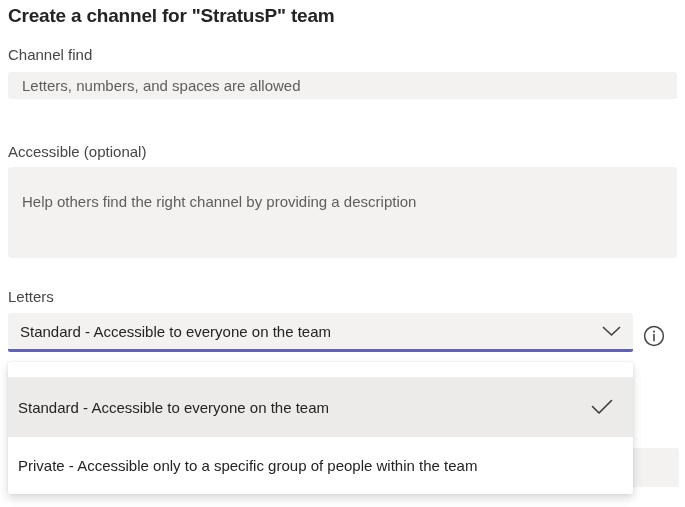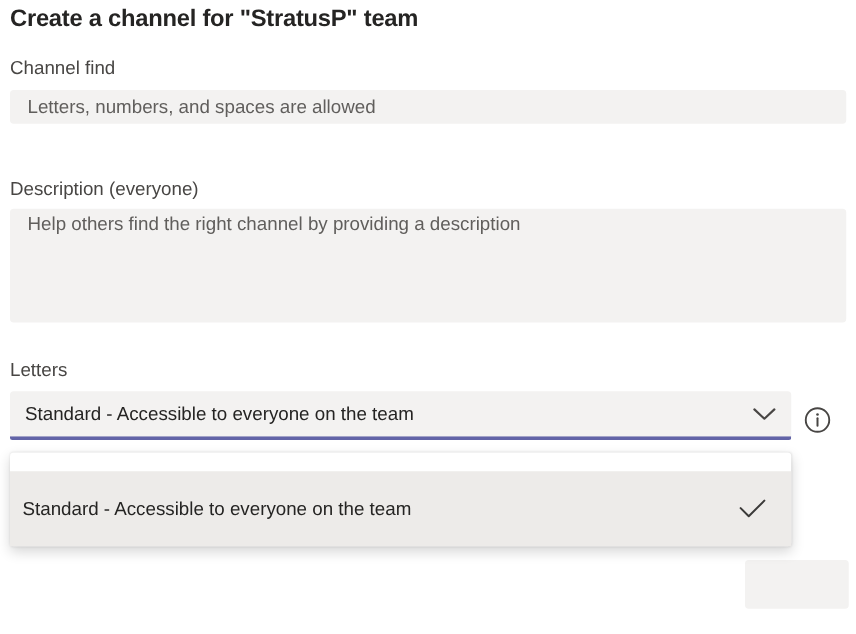--- a/index.html
+++ b/index.html
@@ -46,21 +46,21 @@
     outline: none;
   }
   .text-input {
     top: 72px;
     height: 27px;
     padding: 0 14px;
   }
   .text-area {
     top: 167px;
     height: 91px;
-    padding: 3px 14px;
+    padding: 25px 14px;
     resize: none;
     line-height: 1.3;
   }
   .text-input::placeholder, .text-area::placeholder {
     color: #605e5c;
     opacity: 1;
   }
 
   .privacy-select {
     position: absolute;
@@ -145,21 +145,21 @@
 </head>
 <body>
 
 <div class="canvas">
 
   <div class="dialog-title">Create a channel for "StratusP" team</div>
 
   <div class="field-label label-channel">Channel find</div>
   <input class="text-input" type="text" placeholder="Letters, numbers, and spaces are allowed" style="">
 
-  <div class="field-label label-description">Description (everyone)</div>
+  <div class="field-label label-description">Accessible (optional)</div>
   <textarea class="text-area" placeholder="Help others find the right channel by providing a description" style=""></textarea>
 
   <div class="field-label label-privacy">Letters</div>
 
   <div class="privacy-select" role="combobox" aria-expanded="true">
     <span class="select-value">Standard - Accessible to everyone on the team</span>
     <span class="chevron">
       <svg width="19" height="11" viewBox="0 0 19 11">
         <polyline points="1.5,1.5 9.5,9 17.5,1.5" fill="none" stroke="#484644" stroke-width="1.7" stroke-linecap="round" stroke-linejoin="round"></polyline>
       </svg>
@@ -180,15 +180,18 @@
 
   <div class="dropdown-popup" role="listbox">
     <div class="dropdown-option option-standard" role="option" aria-selected="true">
       <span class="option-label">Standard - Accessible to everyone on the team</span>
       <span class="check">
         <svg width="22" height="16" viewBox="0 0 22 16">
           <polyline points="1.5,7.5 8,14 20.5,1.5" fill="none" stroke="#3b3a39" stroke-width="1.6" stroke-linecap="round" stroke-linejoin="round"></polyline>
         </svg>
       </span>
     </div>
+    <div class="dropdown-option option-private" role="option" aria-selected="false">
+      <span class="option-label">Private - Accessible only to a specific group of people within the team</span>
+    </div>
   </div>
 
 </div>
 
 </body></html>

